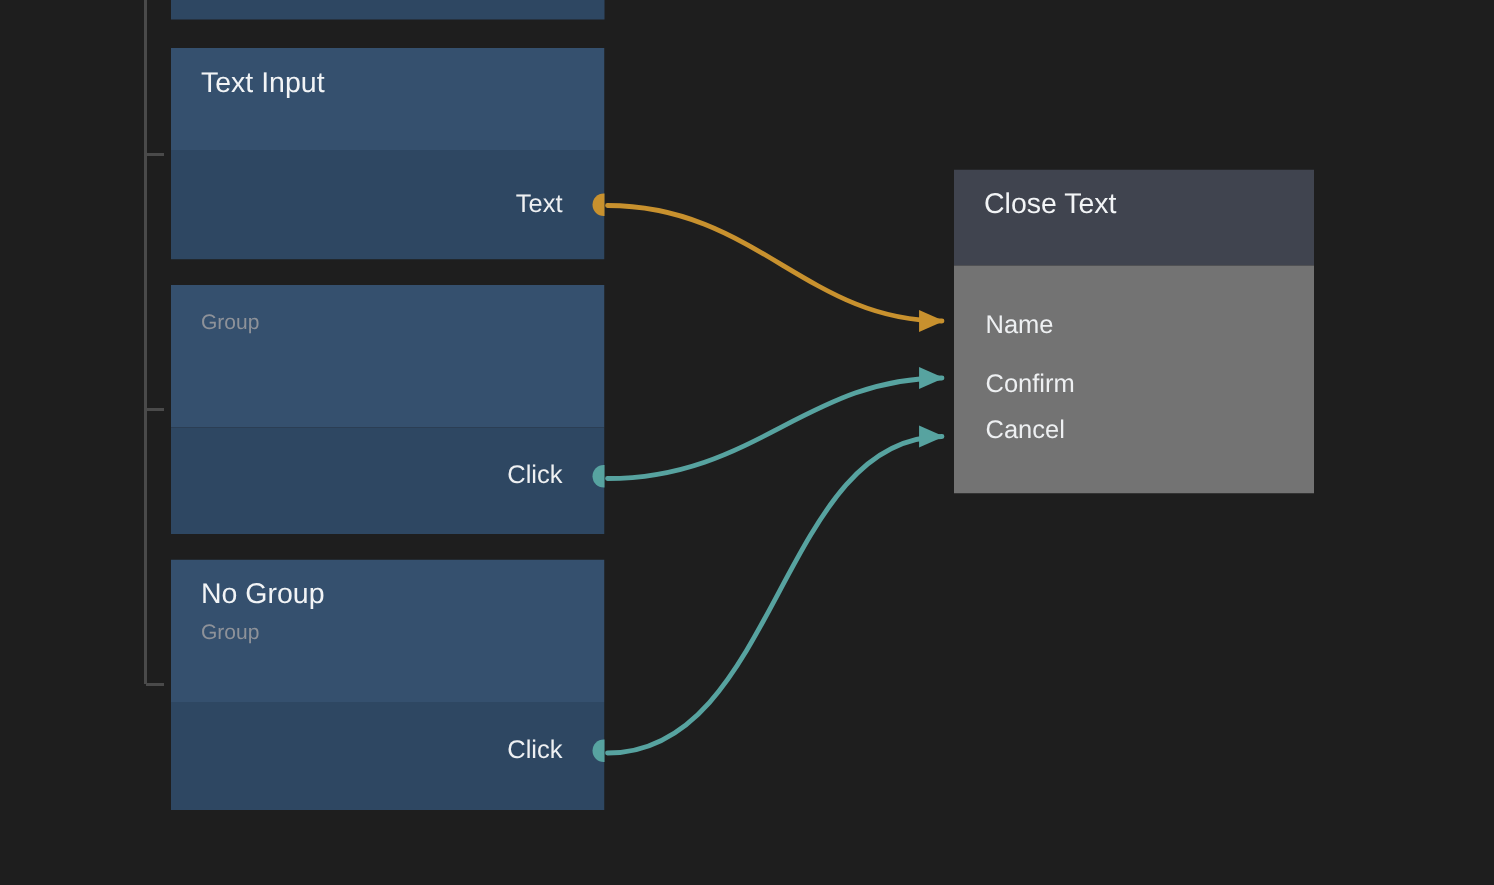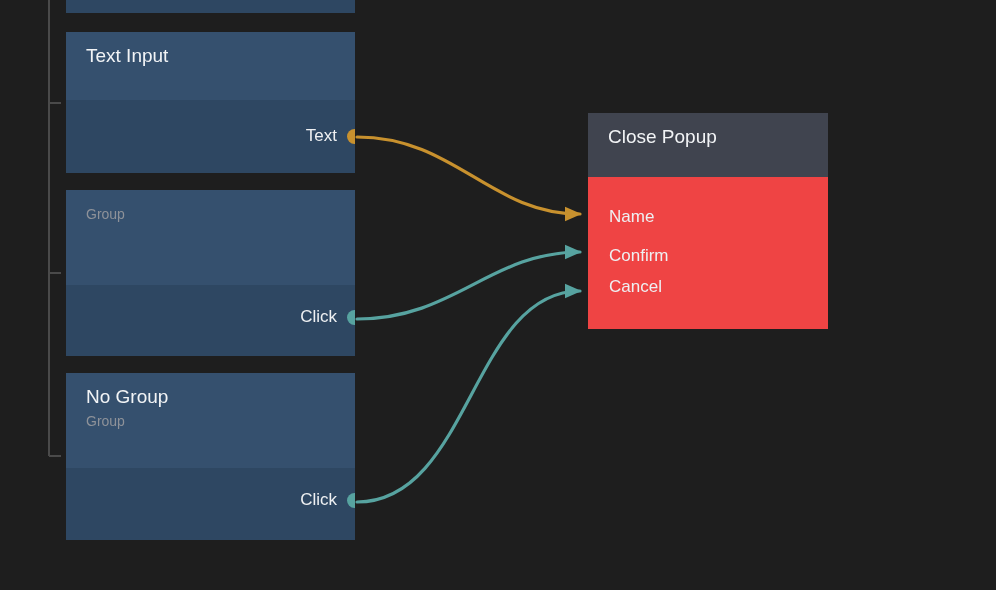--- a/index.html
+++ b/index.html
@@ -14,20 +14,21 @@
     overflow: hidden;
     font-family: "Liberation Sans", "DejaVu Sans", sans-serif;
   }
 
   #canvas {
     position: relative;
     width: 828px;
     height: 590px;
     background: #1e1e1e;
     overflow: hidden;
+    margin-left: 48px;
   }
 
   
   #tree-lines {
     position: absolute;
     left: 0;
     top: 0;
     width: 80px;
     height: 590px;
     pointer-events: none;
@@ -69,35 +70,35 @@
     line-height: 25px;
     white-space: nowrap;
   }
 
   
   .node-blue .node-header { background: #35506e; }
   .node-blue .node-body   { background: #2e4762; }
 
   
   .node-gray .node-header { background: #40444f; }
-  .node-gray .node-body   { background: #ef4444; }
+  .node-gray .node-body   { background: #737373; }
 
   
   .port-out {
     position: absolute;
     right: 0;
     display: flex;
     align-items: center;
     white-space: nowrap;
   }
   .port-out .port-label {
     font-size: 17px;
     color: #eef0f2;
     line-height: 20px;
-    padding-right: 10px;
+    padding-right: 20px;
   }
   .port-dot {
     width: 15px;
     height: 15px;
     border-radius: 50%;
     margin-right: -7px;
     flex: 0 0 auto;
   }
 
   
@@ -190,21 +191,21 @@
     <div class="node-body" style="height:72px;">
       <div class="port-out" style="top:22px;">
         <span class="port-label">Click</span>
         <span class="port-dot" style="background:#57a3a0;"></span>
       </div>
     </div>
   </div>
 
   <div class="node node-gray" style="left:588px; top:113px; width:288px; height:216px;">
     <div class="node-header" style="height:64px;">
-      <div class="node-title">Close Popup</div>
+      <div class="node-title">Close Text</div>
     </div>
     <div class="node-body" style="height:152px;">
       <div class="port-in" style="top:30px;">
         <span class="port-label">Name</span>
       </div>
       <div class="port-in" style="top:69px;">
         <span class="port-label">Confirm</span>
       </div>
       <div class="port-in" style="top:100px;">
         <span class="port-label">Cancel</span>

